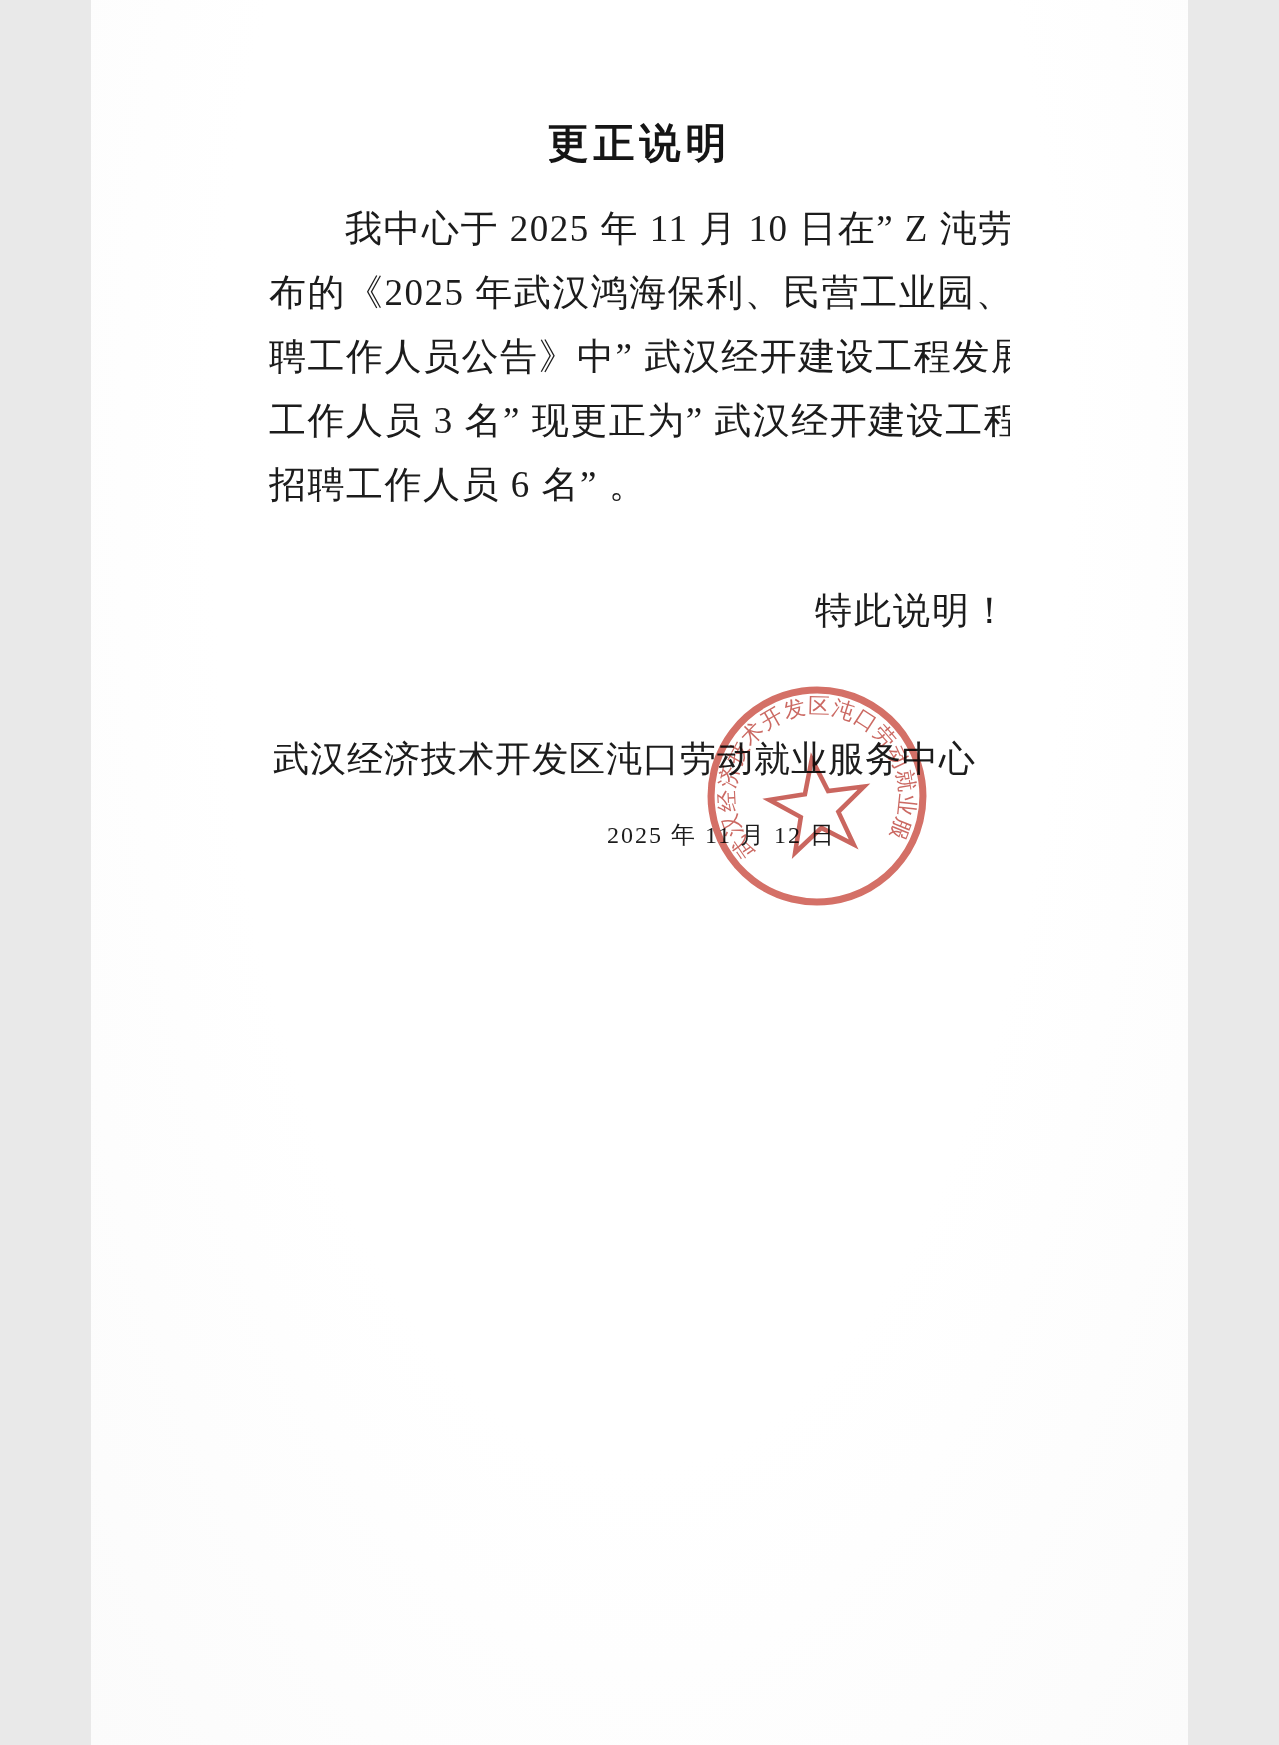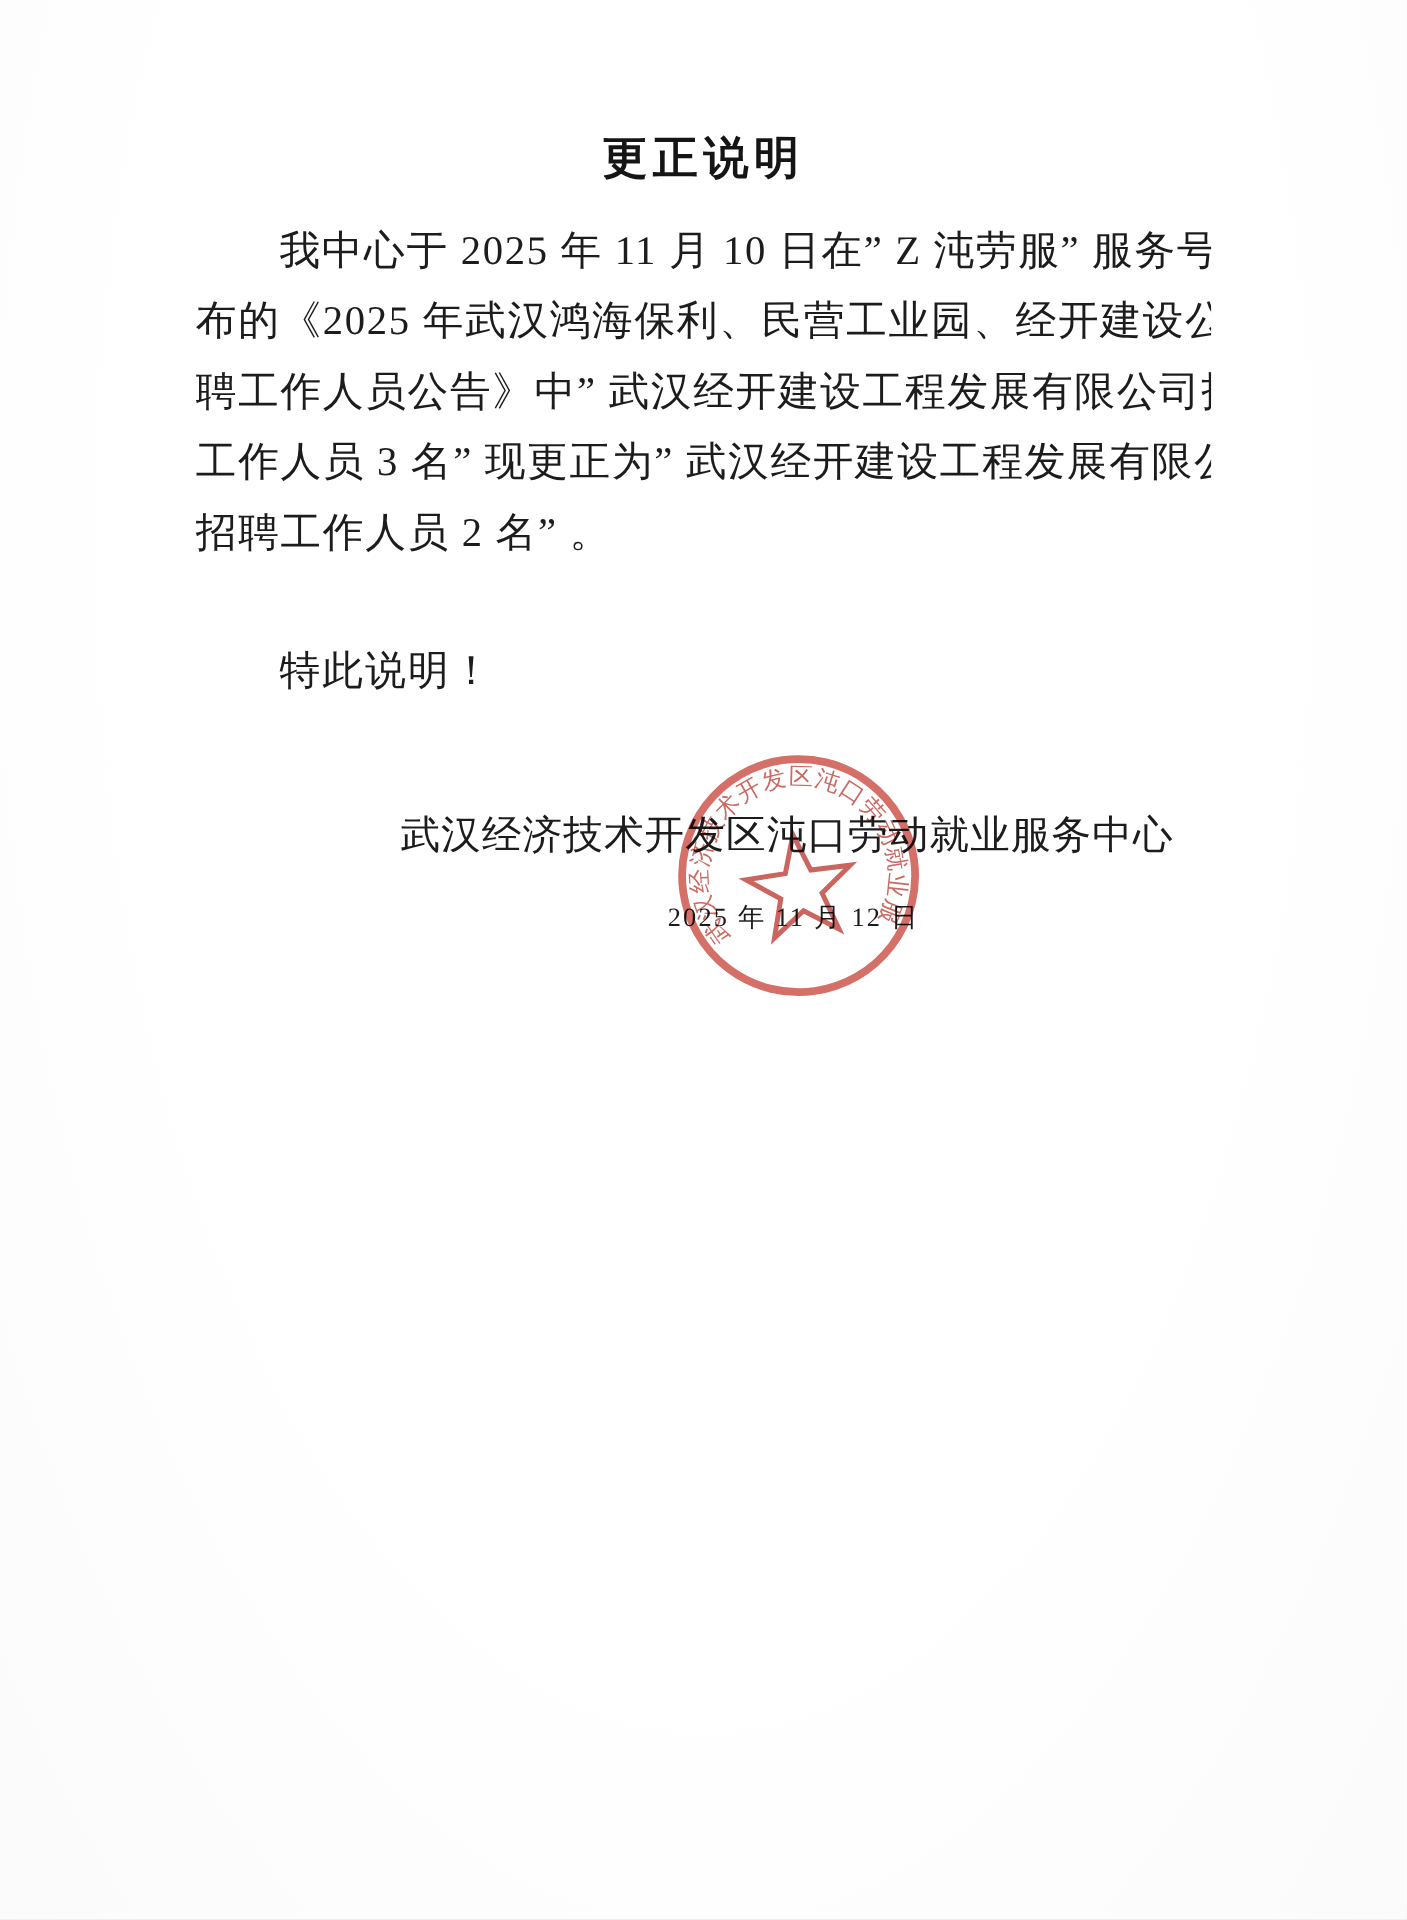--- a/index.html
+++ b/index.html
@@ -2,21 +2,21 @@
 <html><head>
 <meta charset="utf-8">
 <style>
   html, body {
     margin: 0;
     padding: 0;
     background: #e9e9e9;
   }
   .page {
     position: relative;
-    width: 1279px;
+    width: 1097px;
     height: 1745px;
     margin: 0 auto;
     background: radial-gradient(ellipse at 50% 28%, #ffffff 55%, #fbfbfb 100%);
     overflow: hidden;
     font-family: "Liberation Serif", "DejaVu Serif", serif;
     color: #1c1c1c;
   }
   .doc-title {
     margin: 0;
     padding-top: 116px;
@@ -45,20 +45,21 @@
   .body-line.last {
     text-align: left;
     text-align-last: left;
   }
   .doc-closing {
     margin: 66px 178px 0 178px;
     padding-left: 76px;
     font-size: 37px;
     line-height: 56px;
     letter-spacing: 2px;
+    text-align: right;
   }
   .doc-signature {
     margin-top: 92px;
     padding-right: 212px;
     text-align: right;
     font-size: 36px;
     line-height: 56px;
     letter-spacing: 1px;
   }
   .doc-date {
@@ -87,21 +88,21 @@
 
 <div class="page">
 
   <h1 class="doc-title">更正说明</h1>
 
   <div class="doc-body">
     <div class="body-line first">我中心于 2025 年 11 月 10 日在” Z 沌劳服” 服务号上发</div>
     <div class="body-line">布的《2025 年武汉鸿海保利、民营工业园、经开建设公开招</div>
     <div class="body-line">聘工作人员公告》中” 武汉经开建设工程发展有限公司招聘</div>
     <div class="body-line">工作人员 3 名” 现更正为” 武汉经开建设工程发展有限公司</div>
-    <div class="body-line last">招聘工作人员 2 名” 。</div>
+    <div class="body-line last">招聘工作人员 6 名” 。</div>
   </div>
 
   <div class="doc-closing">特此说明！</div>
 
   <div class="doc-signature">武汉经济技术开发区沌口劳动就业服务中心</div>
 
   <div class="doc-date">2025 年 11 月 12 日</div>
 
   <div class="seal">
     <svg viewBox="0 0 226 226" xmlns="http://www.w3.org/2000/svg">

